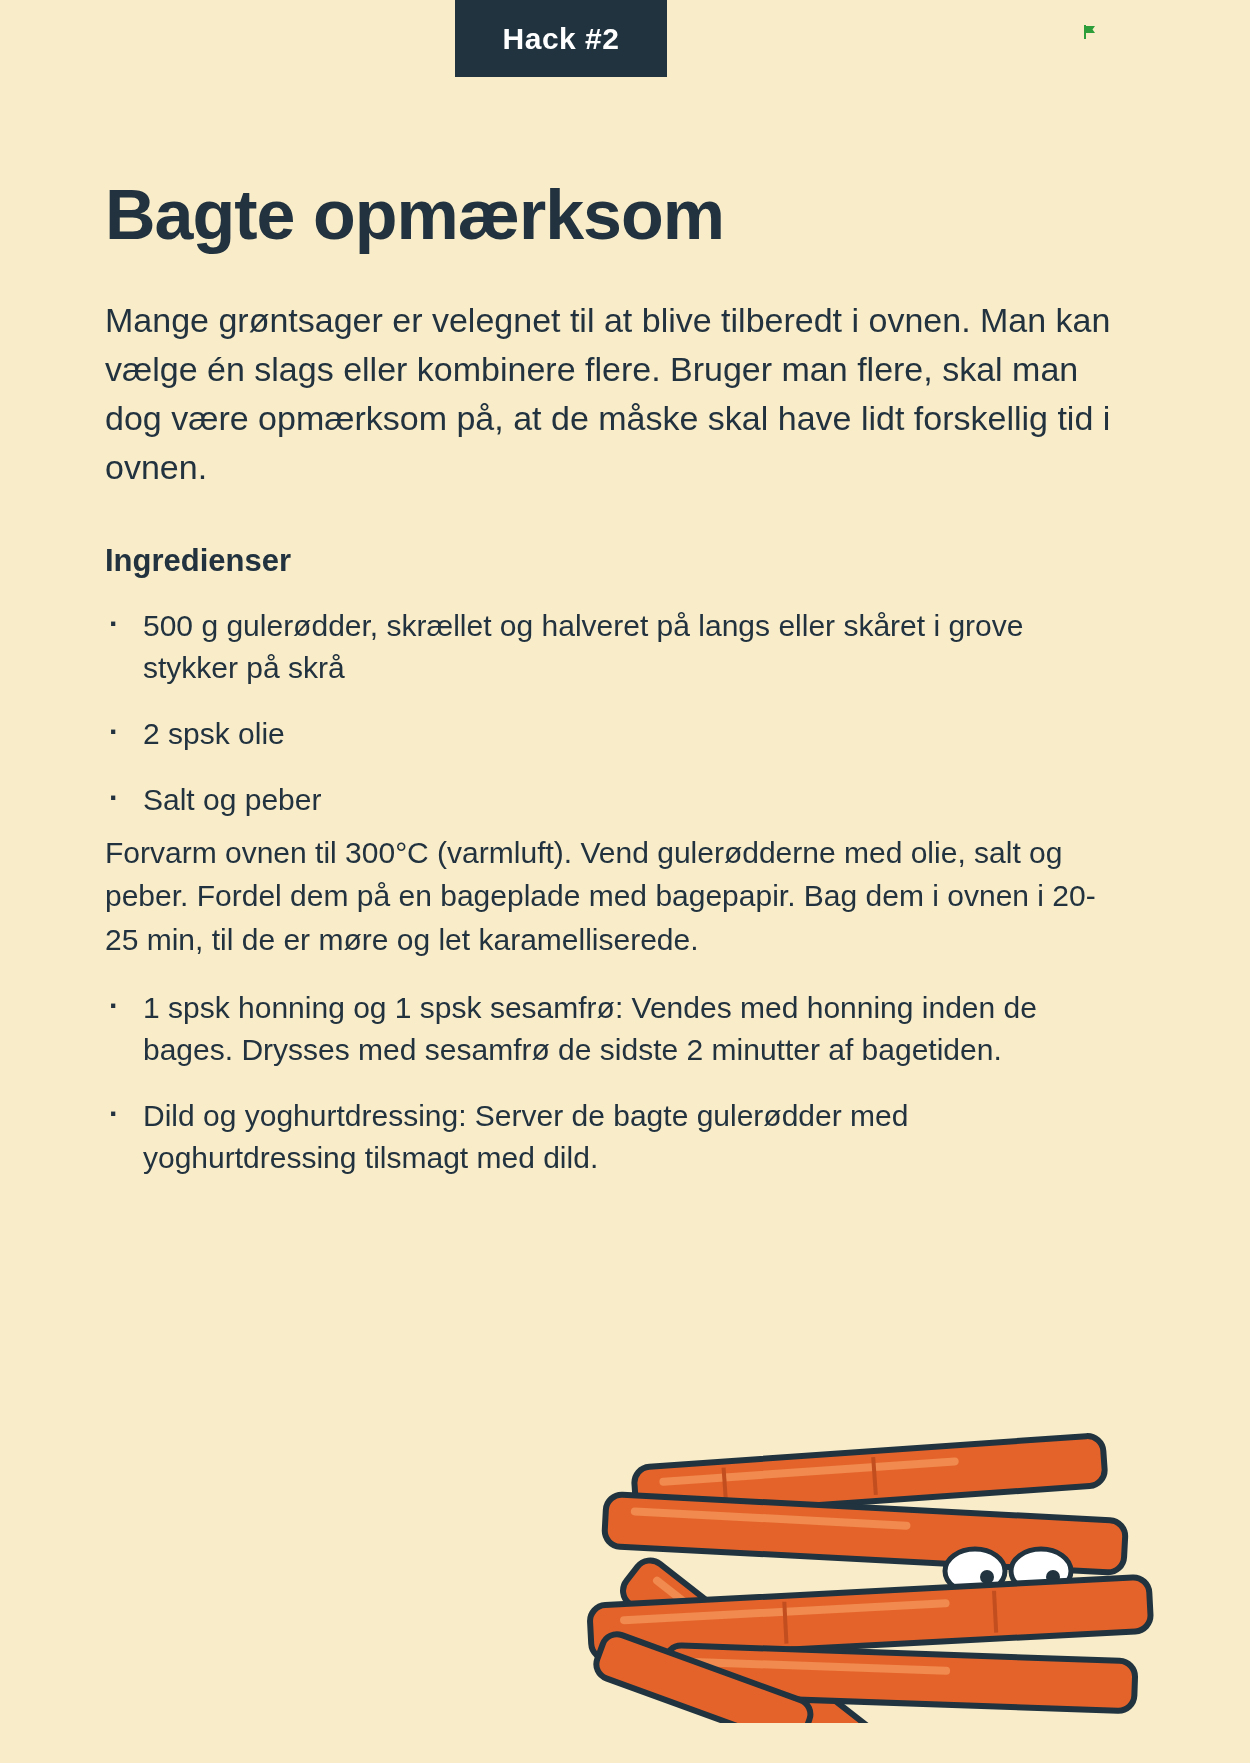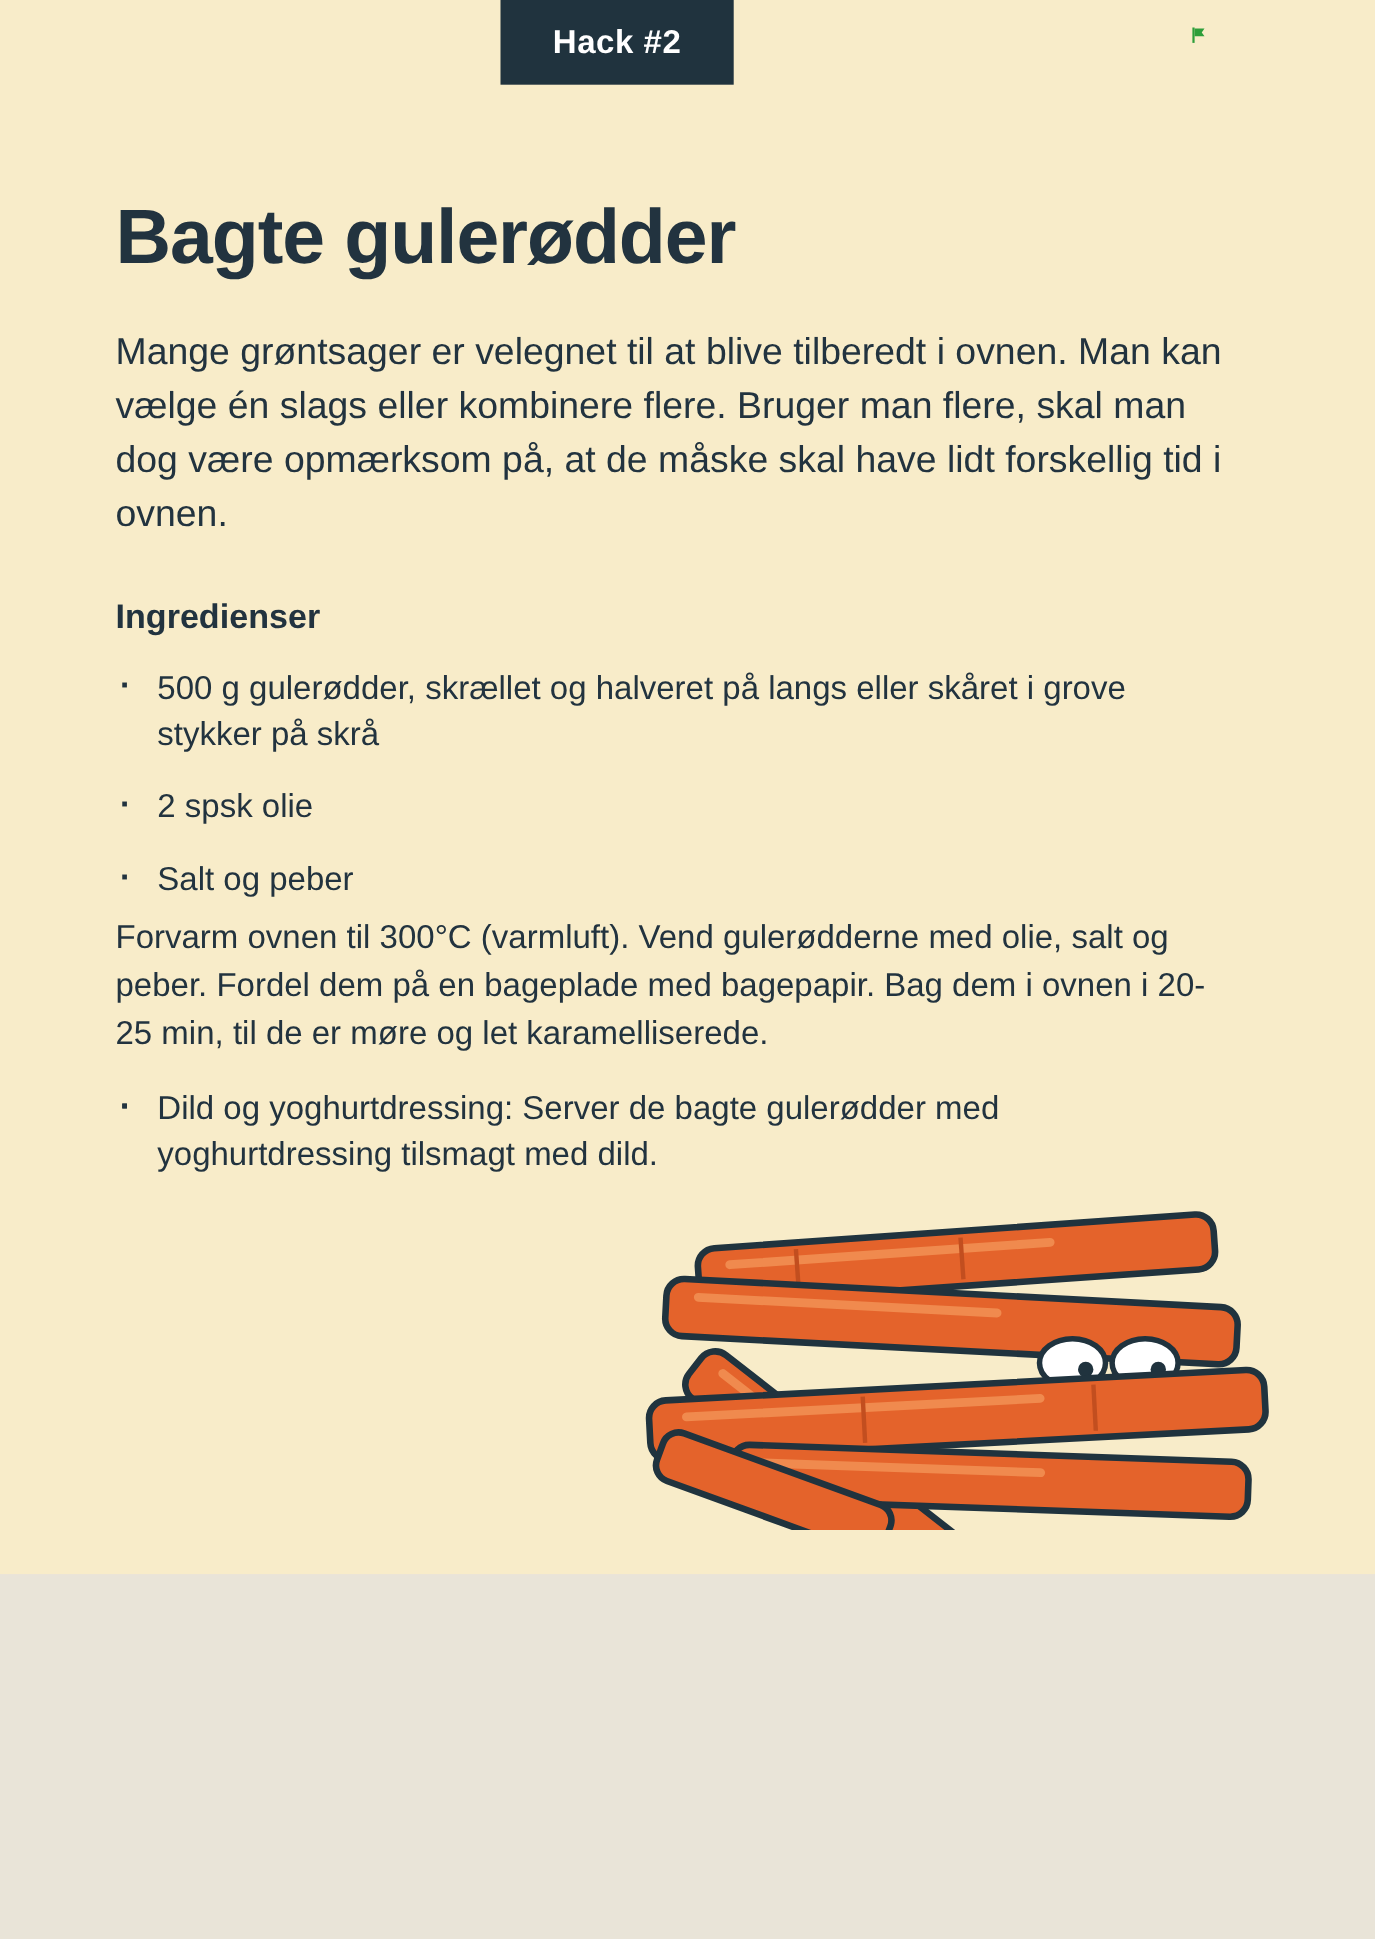--- a/index.html
+++ b/index.html
@@ -3,21 +3,21 @@
 <meta charset="utf-8">
 <style>
   html,body{margin:0;padding:0;}
   body{
     font-family:"Liberation Sans","DejaVu Sans",sans-serif;
     background:#e9e4d8;
   }
   .page{
     position:relative;
     width:1250px;
-    height:1431px;
+    height:1763px;
     margin:0 auto;
     background:#f8ecc9;
     color:#22333f;
     overflow:hidden;
   }
   .badge{
     position:absolute;
     top:0;
     left:455px;
     width:212px;
@@ -108,21 +108,21 @@
     <span>Hack #2</span>
   </div>
 
   <svg class="corner-icon" viewBox="0 0 16 16">
     <rect x="2" y="1" width="2" height="14" fill="#2e9e3a"></rect>
     <path d="M4 2 h9 l-2.5 3.5 L13 9 H4 Z" fill="#2e9e3a"></path>
   </svg>
 
   <div class="content">
 
-    <h1>Bagte gulerødder</h1>
+    <h1>Bagte opmærksom</h1>
 
     <p class="intro">Mange grøntsager er velegnet til at blive tilberedt i ovnen. Man kan vælge én slags eller kombinere flere. Bruger man flere, skal man dog være opmærksom på, at de måske skal have lidt forskellig tid i ovnen.</p>
 
     <h2>Ingredienser</h2>
     <ul class="bullets">
       <li>
         <span class="dot">·</span>
         <span>500 g gulerødder, skrællet og halveret på langs eller skåret i grove stykker på skrå</span>
       </li>
       <li>
@@ -133,20 +133,21 @@
         <span class="dot">·</span>
         <span>Salt og peber</span>
       </li>
     </ul>
 
     <p class="body-text">Forvarm ovnen til 300°C (varmluft). Vend gulerødderne med olie, salt og peber. Fordel dem på en bageplade med bagepapir. Bag dem i ovnen i 20-25 min, til de er møre og let karamelliserede.</p>
 
     <ul class="bullets">
       <li>
         <span class="dot">·</span>
+        <span>1 spsk honning og 1 spsk sesamfrø: Vendes med honning inden de bages. Drysses med sesamfrø de sidste 2 minutter af bagetiden.</span>
       </li>
       <li>
         <span class="dot">·</span>
         <span>Dild og yoghurtdressing: Server de bagte gulerødder med yoghurtdressing tilsmagt med dild.</span>
       </li>
     </ul>
 
   </div>
 
   <svg class="illustration" viewBox="0 0 620 300">

